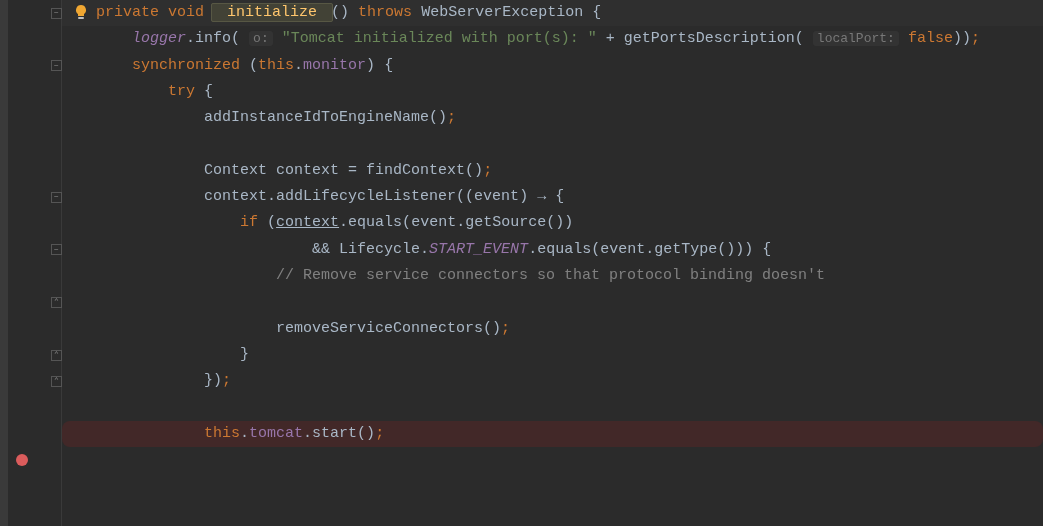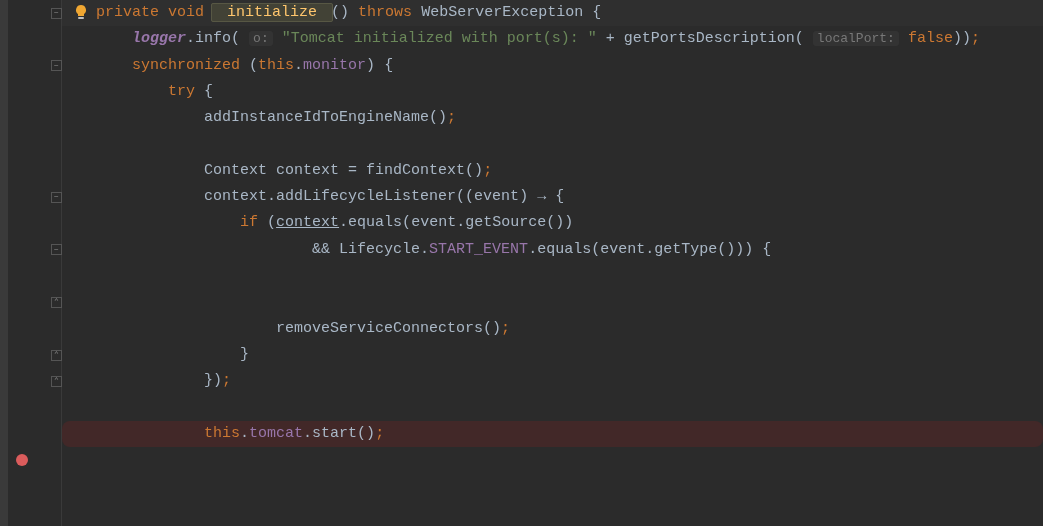--- a/index.html
+++ b/index.html
@@ -96,23 +96,23 @@
       background: rgba(81, 38, 38, 0.6);
       border-radius: 8px;
     }
     .kw { color: #cc7832; }
     .method-decl { color: #ffc66d; }
     .method-call { color: #a9b7c6; }
     .type { color: #a9b7c6; }
     .str { color: #6a8759; }
     .comment { color: #808080; }
     .field { color: #9876aa; }
-    .static-field { color: #9876aa; }
+    .static-field { color: #9876aa; font-style: italic; }
     .bool { color: #cc7832; }
-    .logger-var { color: #9876aa; font-style: italic; font-weight: bold; }
+    .logger-var { color: #9876aa; font-style: italic; }
     .semicolon { color: #cc7832; }
     .arrow { color: #a9b7c6; }
     .underline { text-decoration: underline; }
     .inlay {
       background: #333333;
       color: #787878;
       padding: 0 4px;
       border-radius: 3px;
       font-size: 13px;
     }
@@ -188,21 +188,21 @@
     <div class="code-line"></div>
 
     <div class="code-line"><span>            </span><span class="type">Context</span><span> context </span><span>= </span><span class="method-call">findContext</span><span>()</span><span class="semicolon">;</span></div>
 
     <div class="code-line"><span>            </span><span>context</span><span>.</span><span class="method-call">addLifecycleListener</span><span>((</span><span>event</span><span>)</span><span class="arrow"> → </span><span>{</span></div>
 
     <div class="code-line"><span>                </span><span class="kw">if</span><span> (</span><span class="underline">context</span><span>.</span><span class="method-call">equals</span><span>(</span><span>event</span><span>.</span><span class="method-call">getSource</span><span>())</span></div>
 
     <div class="code-line"><span>                        </span><span>&amp;&amp; </span><span class="type">Lifecycle</span><span>.</span><span class="static-field">START_EVENT</span><span>.</span><span class="method-call">equals</span><span>(</span><span>event</span><span>.</span><span class="method-call">getType</span><span>()))</span><span> {</span></div>
 
-    <div class="code-line"><span>                    </span></div>
+    <div class="code-line"><span>                    </span><span class="comment">// Remove service connectors so that protocol binding doesn't</span></div>
 
     <div class="code-line"><span>                    </span></div>
 
     <div class="code-line"><span>                    </span><span class="method-call">removeServiceConnectors</span><span>()</span><span class="semicolon">;</span></div>
 
     <div class="code-line"><span>                </span><span>}</span></div>
 
     <div class="code-line"><span>            </span><span>})</span><span class="semicolon">;</span></div>
 
     <div class="code-line"></div>

